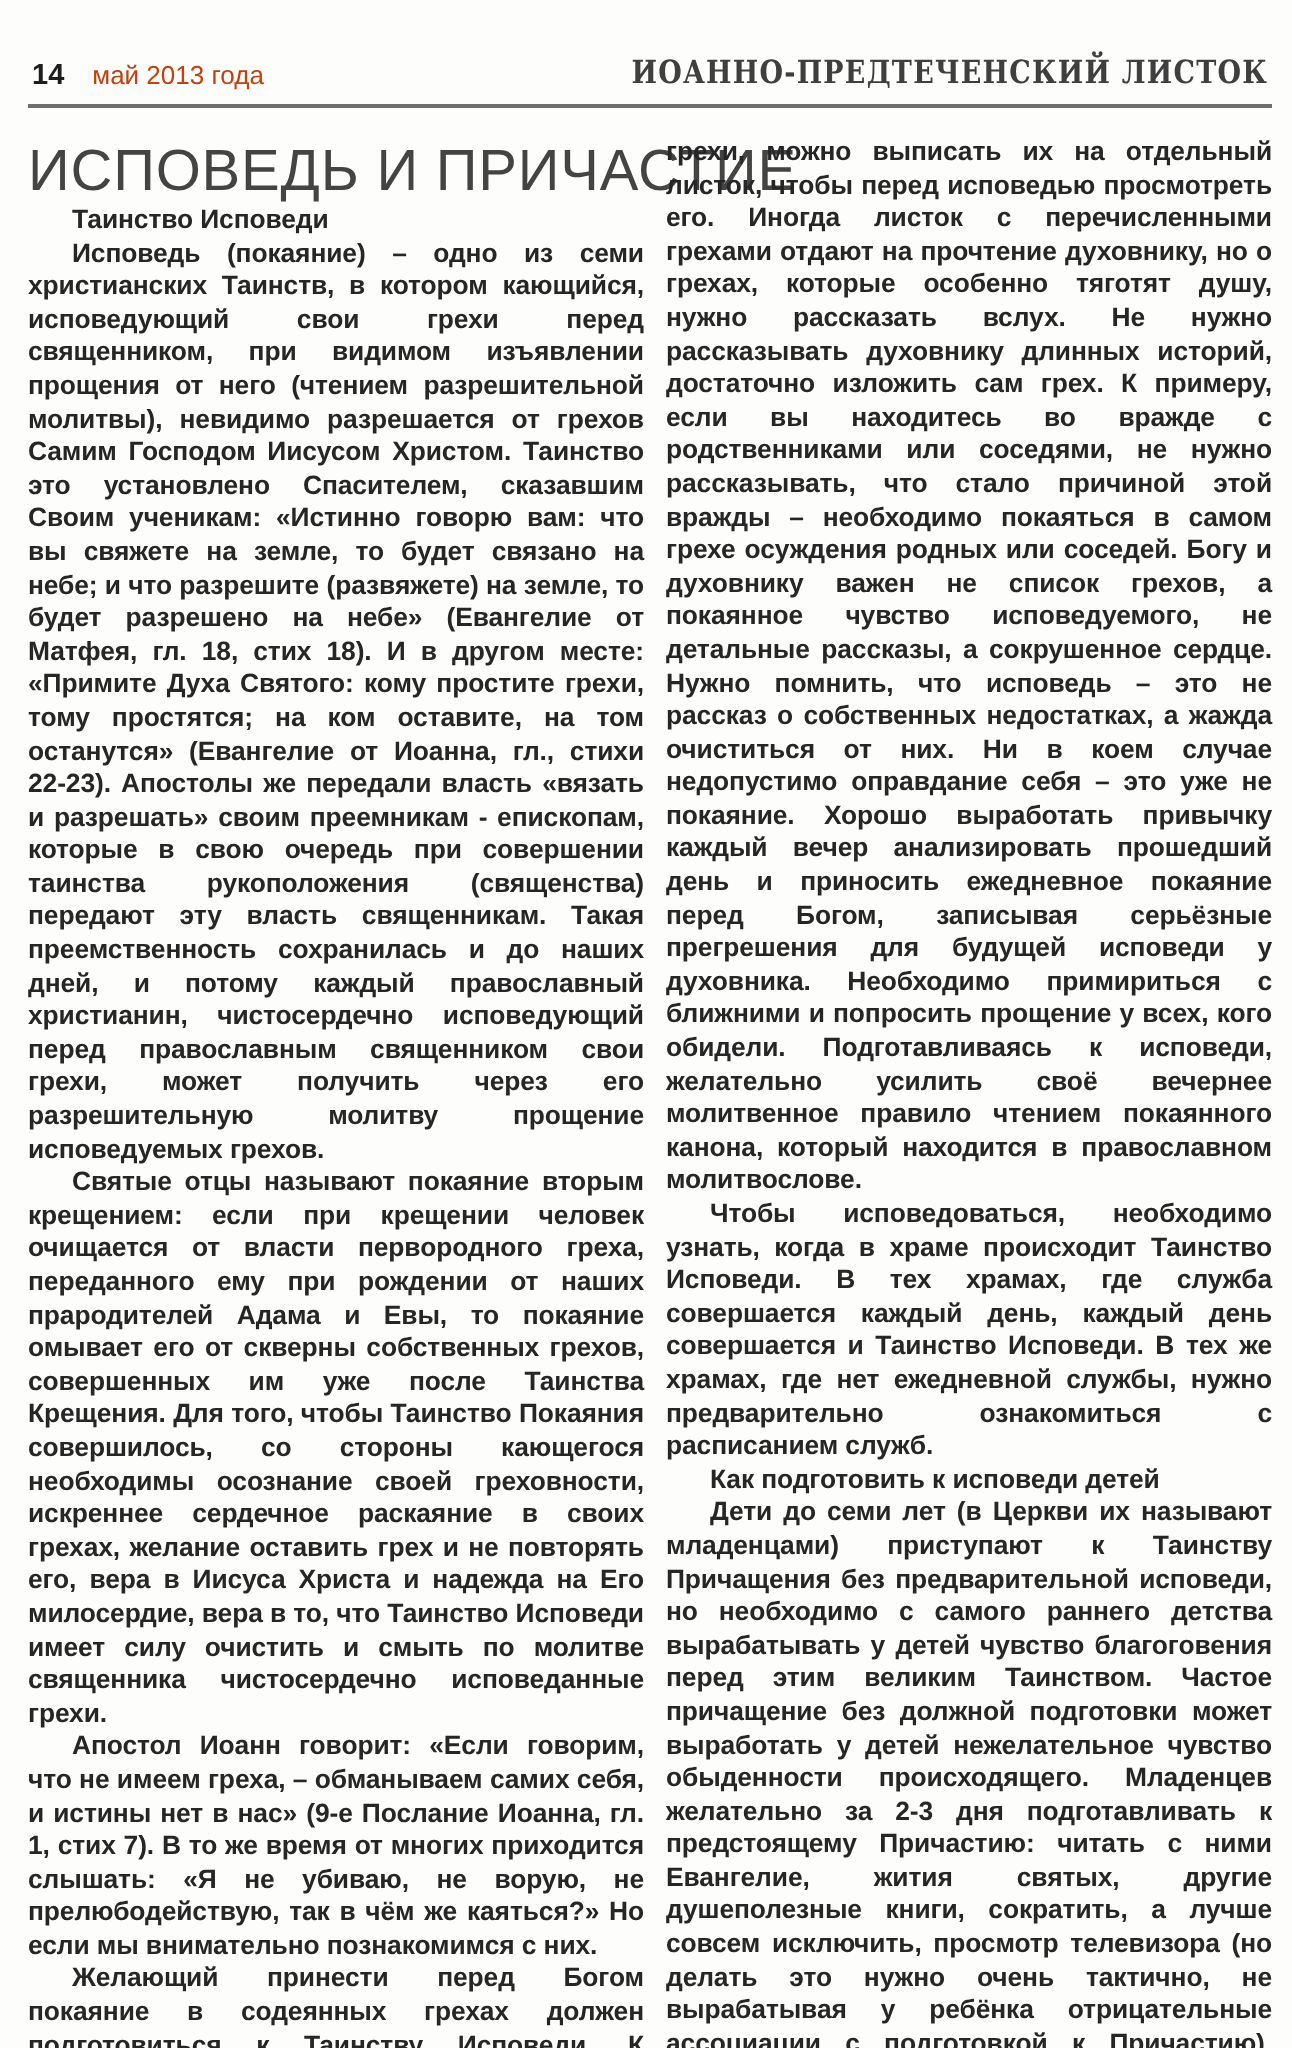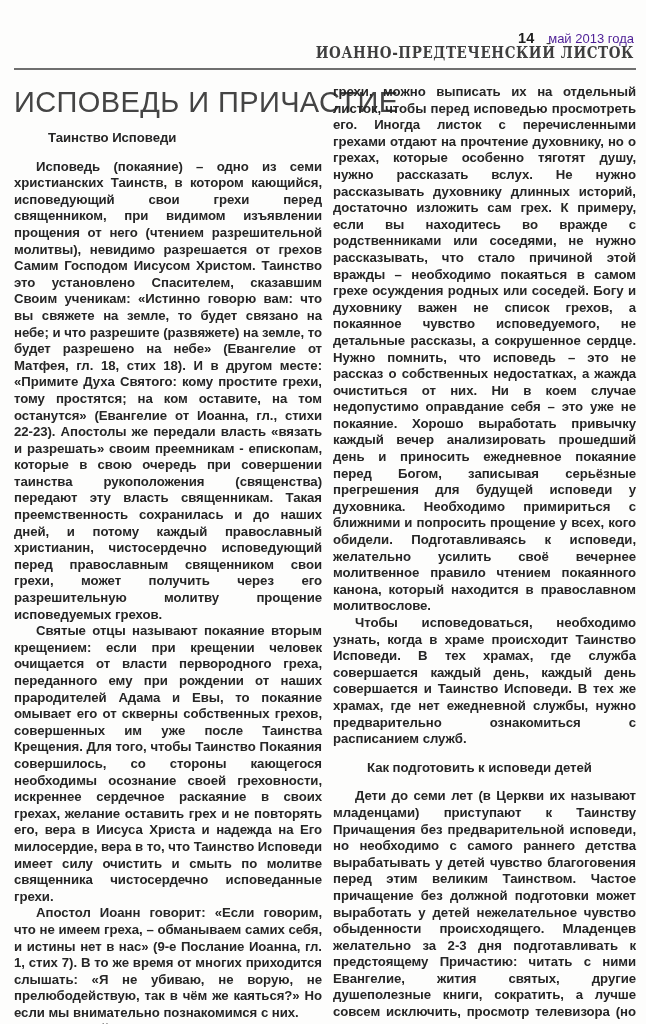--- a/index.html
+++ b/index.html
@@ -15,25 +15,24 @@
     box-sizing: border-box;
     padding: 30px 10px 0 14px;
   }
   
   .hdr {
     display: flex;
     align-items: flex-end;
     justify-content: space-between;
     padding: 0 2px 6px 2px;
     border-bottom: 2px solid #6f6f6f;
-    flex-direction: column;
   }
   .hdr-left { display: flex; align-items: baseline; gap: 14px; }
   .page-num  { font-weight: bold; font-size: 14.5px; color: #1e1e1e; }
-  .page-date { font-size: 13px; color: #4c1d95; }
+  .page-date { font-size: 13px; color: #c2410c; }
   .masthead {
     font-family: "DejaVu Serif", serif;
     font-weight: bold;
     font-size: 13.5px;
     letter-spacing: 0.6px;
     color: #3f3f3f;
     transform: scaleY(1.18);
     transform-origin: bottom right;
     white-space: nowrap;
   }
@@ -60,21 +59,21 @@
     font-weight: 400;
     letter-spacing: 0.3px;
     color: #444;
     margin: 1px 0 10px 0;
     text-align: left;
     line-height: 24px;
   }
   
   p.body-par { margin: 0; text-indent: 22px; font-weight: bold; }
   p.body-par.no-indent { text-indent: 0; }
-  p.body-head { margin: 12px; text-indent: 22px; font-weight: bold; text-align: left; }
+  p.body-head { margin: 0; text-indent: 22px; font-weight: bold; text-align: left; }
 </style>
 </head>
 <body>
 
 <div class="page">
 
   <div class="hdr">
     <div class="hdr-left">
       <span class="page-num">14</span>
       <span class="page-date">май 2013 года</span>

